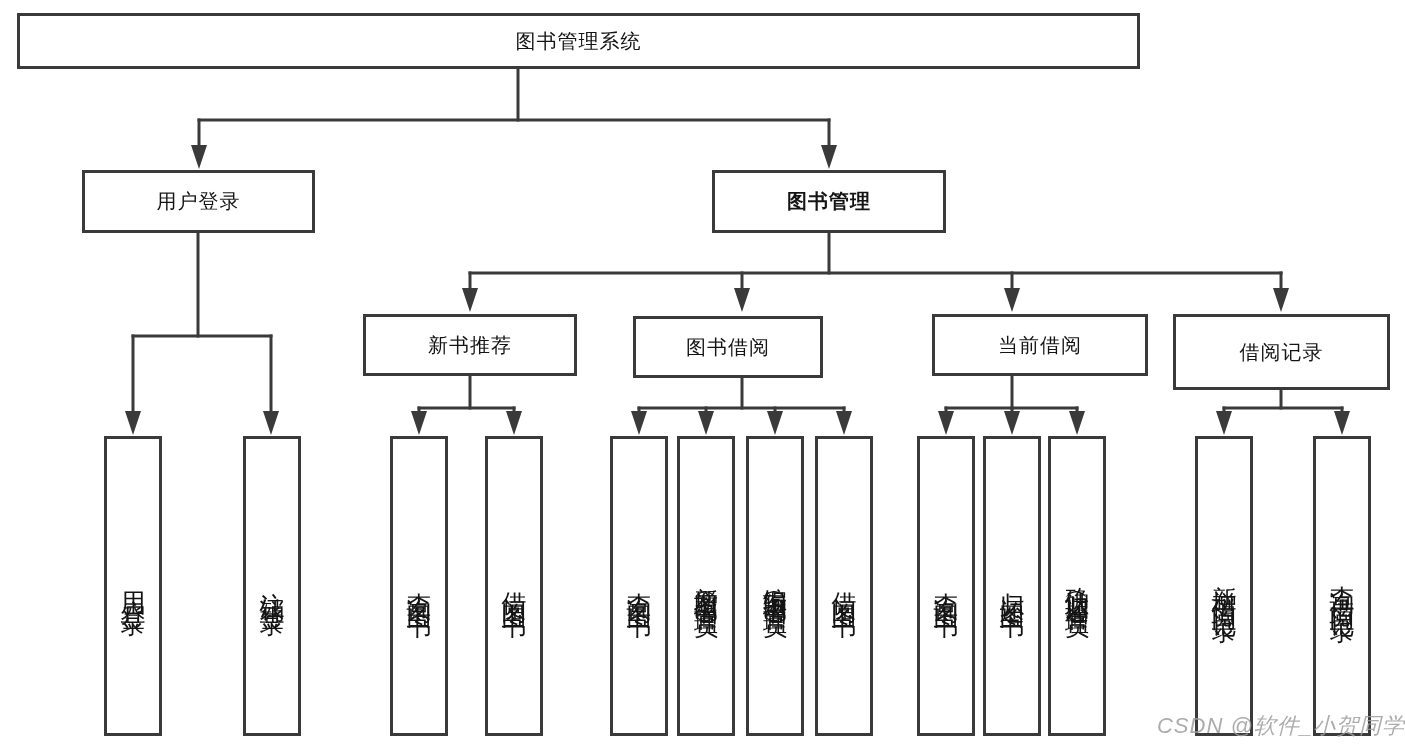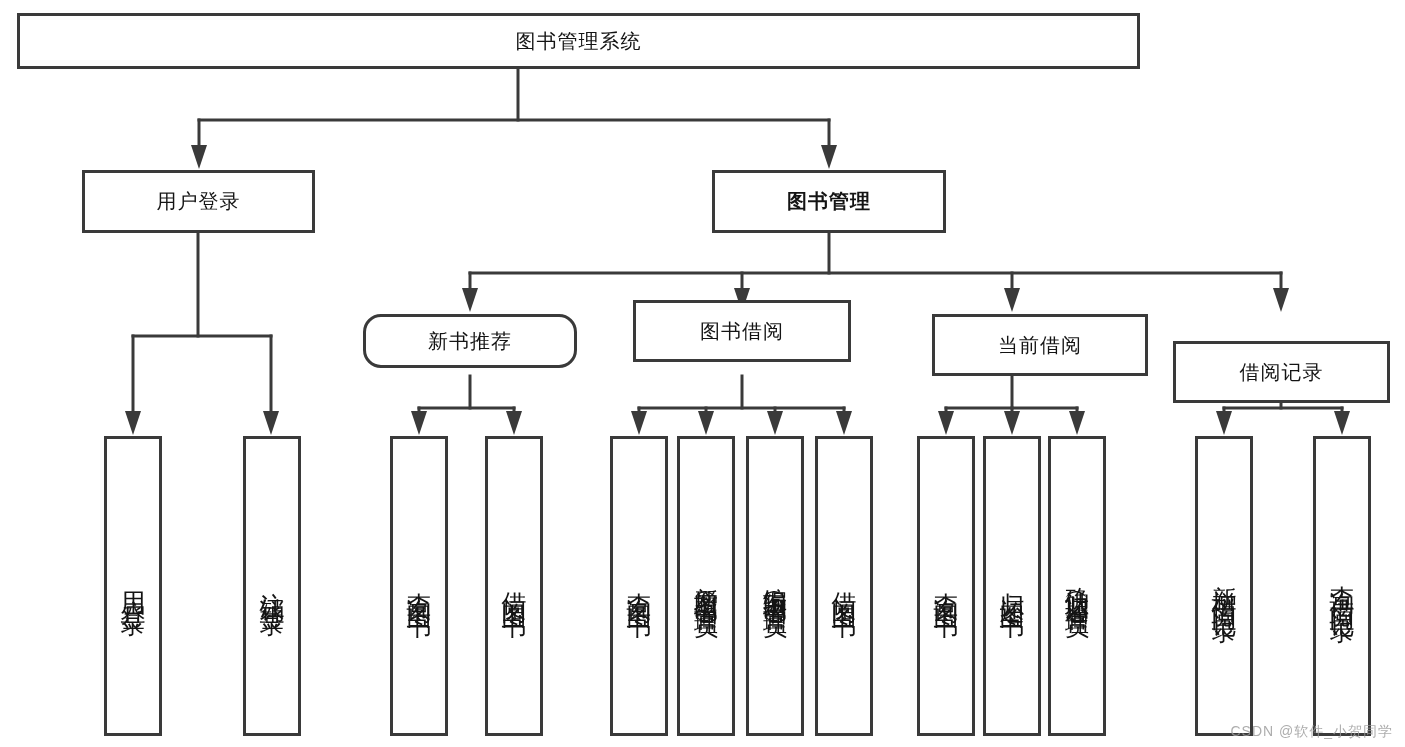--- a/index.html
+++ b/index.html
@@ -55,35 +55,36 @@
     letter-spacing: 7px;
     line-height: 1;
     white-space: nowrap;
   }
   .vnode.long .vtext {
     font-size: 24px;
     letter-spacing: 4px;
   }
   .watermark {
     position: absolute;
-    right: 12px;
+    right: 0;
     bottom: 6px;
-    font-size: 14px;
+    font-size: 22px;
     color: rgba(158, 158, 158, 0.85);
     letter-spacing: 1px;
     pointer-events: none;
+    font-style: italic;
   }
   
   .n-root      { left: 17px;   top: 13px;  width: 1123px; height: 56px; }
   .n-login     { left: 82px;   top: 170px; width: 233px;  height: 63px; }
   .n-mgmt      { left: 712px;  top: 170px; width: 234px;  height: 63px; font-weight: bold; }
-  .n-recommend { left: 363px;  top: 314px; width: 214px;  height: 54px; border-radius: 18px; }
-  .n-borrow    { left: 633px;  top: 300px; width: 218px;  height: 62px; }
+  .n-recommend { left: 363px;  top: 314px; width: 214px;  height: 62px; }
+  .n-borrow    { left: 633px;  top: 316px; width: 190px;  height: 62px; }
   .n-current   { left: 904px;  top: 314px; width: 216px;  height: 62px; margin-left: 28px; }
-  .n-records   { left: 1173px; top: 314px; width: 217px;  height: 62px; margin-top: 27px; }
+  .n-records   { left: 1173px; top: 314px; width: 217px;  height: 76px; }
   
   .v-a1 { left: 104px; }
   .v-a2 { left: 243px; }
   .v-b1 { left: 390px; }
   .v-b2 { left: 485px; }
   .v-c1 { left: 610px; }
   .v-c2 { left: 677px; }
   .v-c3 { left: 746px; }
   .v-c4 { left: 815px; }
   .v-d1 { left: 917px; }

